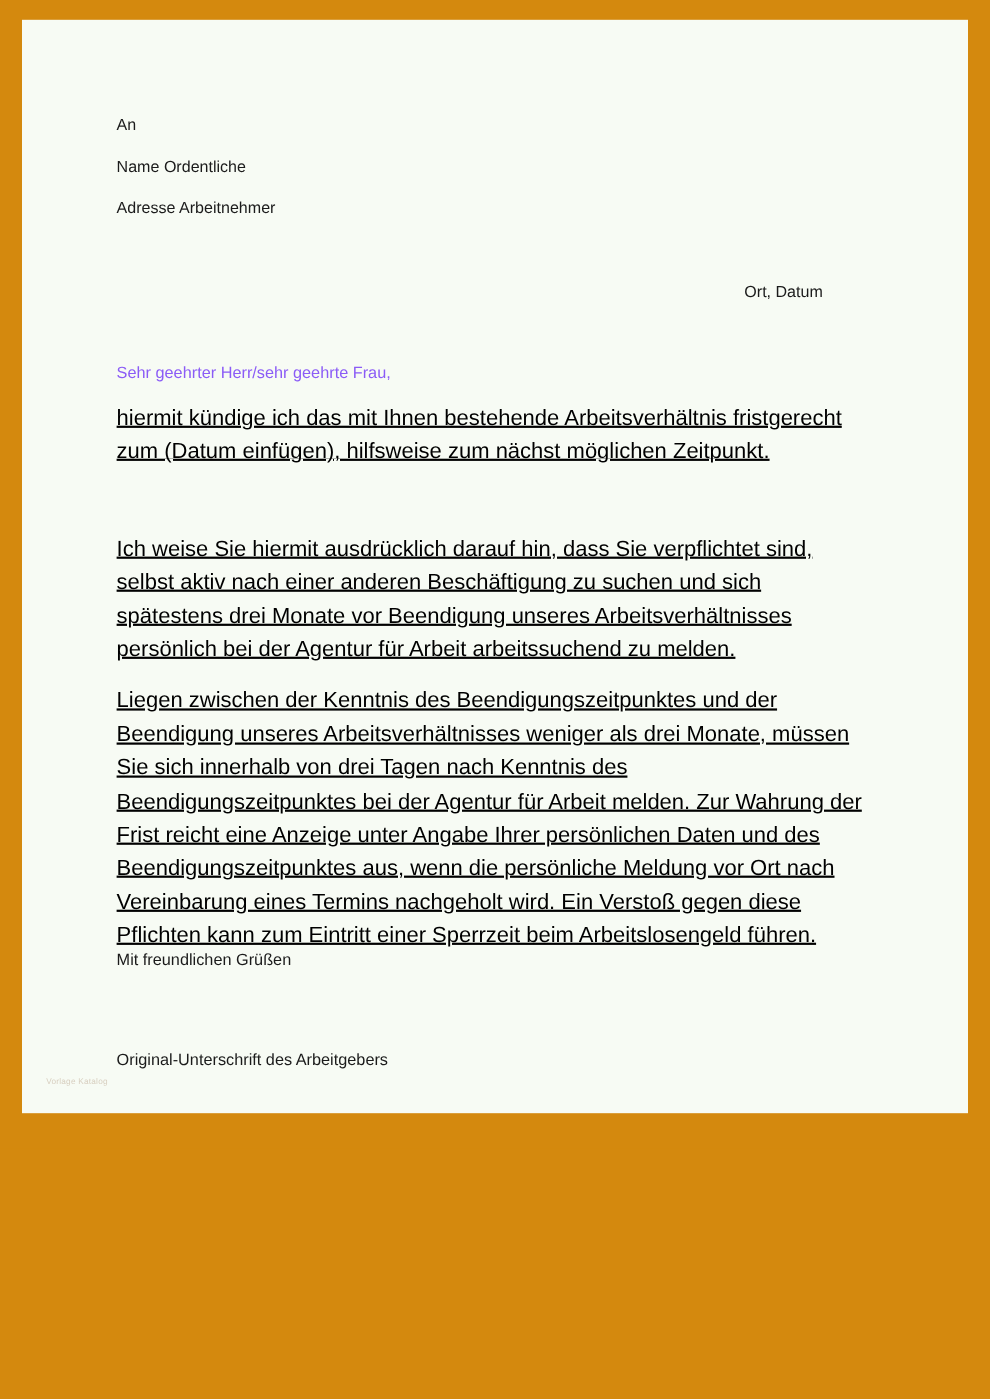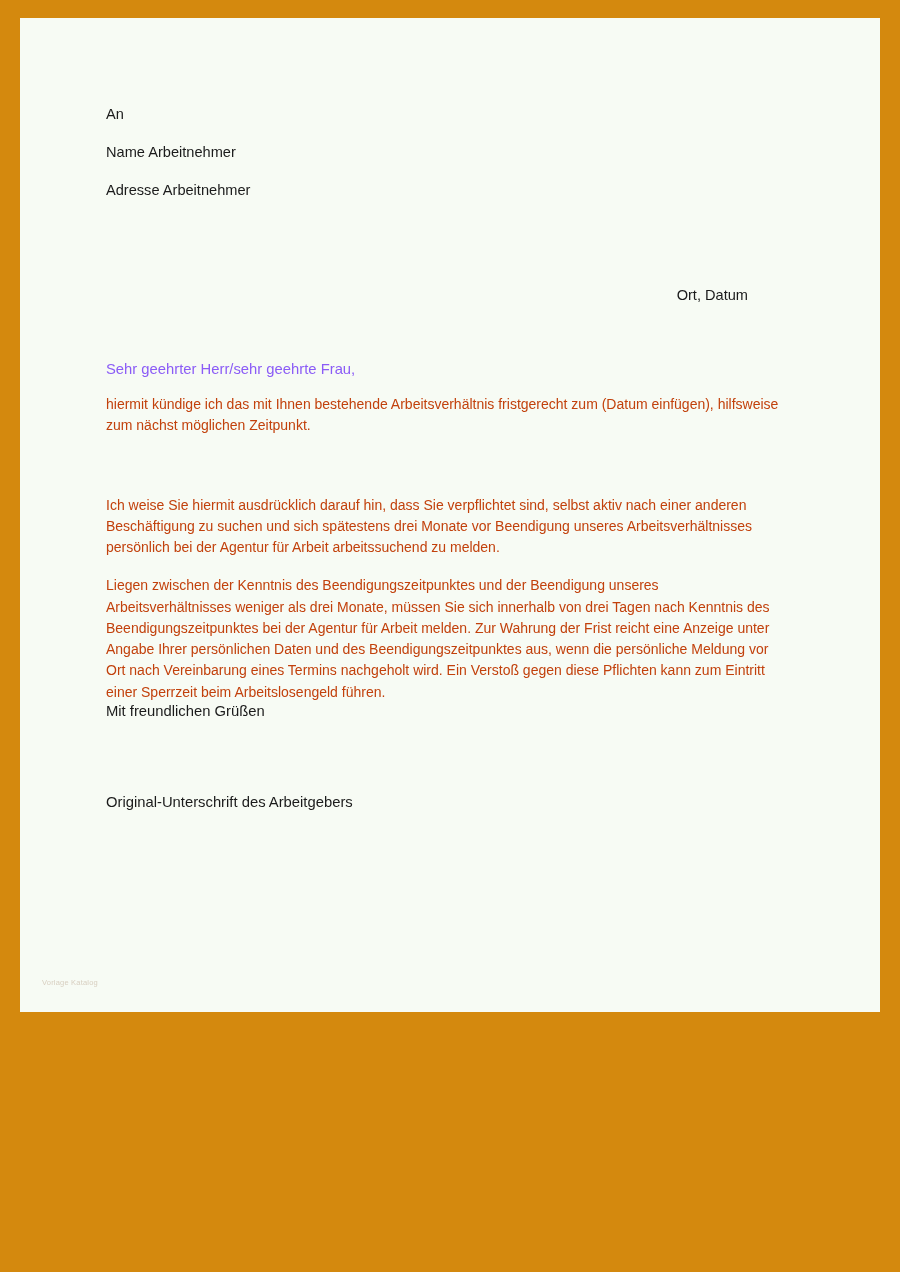--- a/index.html
+++ b/index.html
@@ -37,43 +37,44 @@
     left: 86px;
     top: 88px;
     width: 680px;
   }
   .addr-block p {
     margin: 0 0 22px 0;
     font-size: 14.6px;
     color: #1b1b1b;
   }
   .date-row {
-    margin-top: 89px;
+    margin-top: 60px;
     text-align: right;
     padding-right: 38px;
     font-size: 14.6px;
     color: #1b1b1b;
   }
   .subject {
     margin-top: 87px;
     font-weight: bold;
     font-size: 14.6px;
     color: #111;
     letter-spacing: 0.1px;
   }
   .salutation {
     margin-top: 58px;
     font-size: 14.8px;
     color: #8b5cf6;
   }
   .para {
     margin-top: 17px;
-    font-size: 14px;
+    font-size: 20px;
     line-height: 1.52;
-    color: #c2410c;
+    color: #000000;
+    text-decoration: underline;
   }
   .para.gap-big {
     margin-top: 58px;
   }
   .closing {
     font-size: 14.8px;
     color: #1b1b1b;
   }
   .signature {
     margin-top: 75px;
@@ -93,21 +94,21 @@
 </head>
 <body>
 
 <div class="page-frame">
   <div class="sheet">
 
     <div class="letter">
 
       <div class="addr-block">
         <p>An</p>
-        <p>Name Arbeitnehmer</p>
+        <p>Name Ordentliche</p>
         <p>Adresse Arbeitnehmer</p>
       </div>
 
       <div class="date-row">Ort, Datum</div>
 
 
       <div class="salutation">Sehr geehrter Herr/sehr geehrte Frau,</div>
 
       <div class="para">hiermit kündige ich das mit Ihnen bestehende Arbeitsverhältnis fristgerecht zum (Datum einfügen), hilfsweise zum nächst möglichen Zeitpunkt.</div>
 

